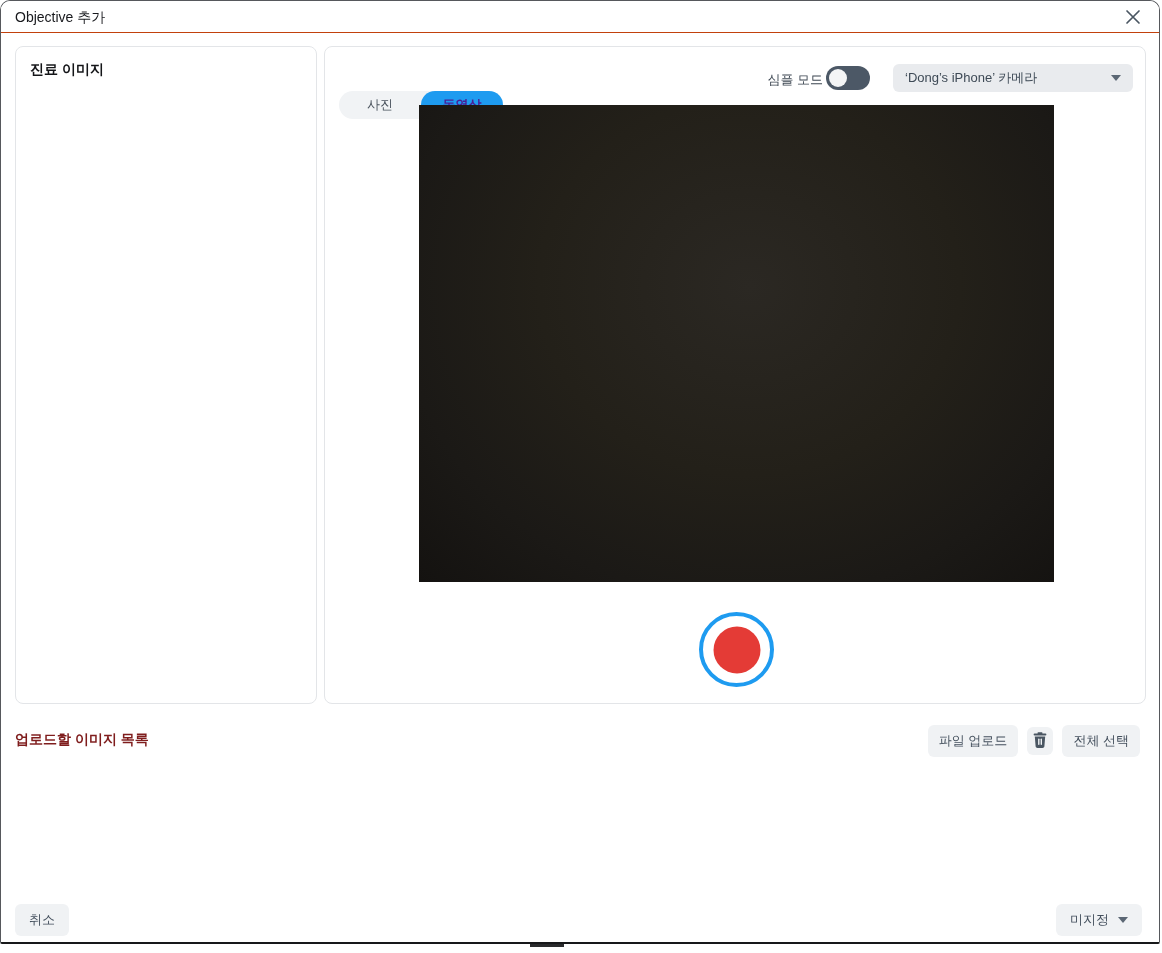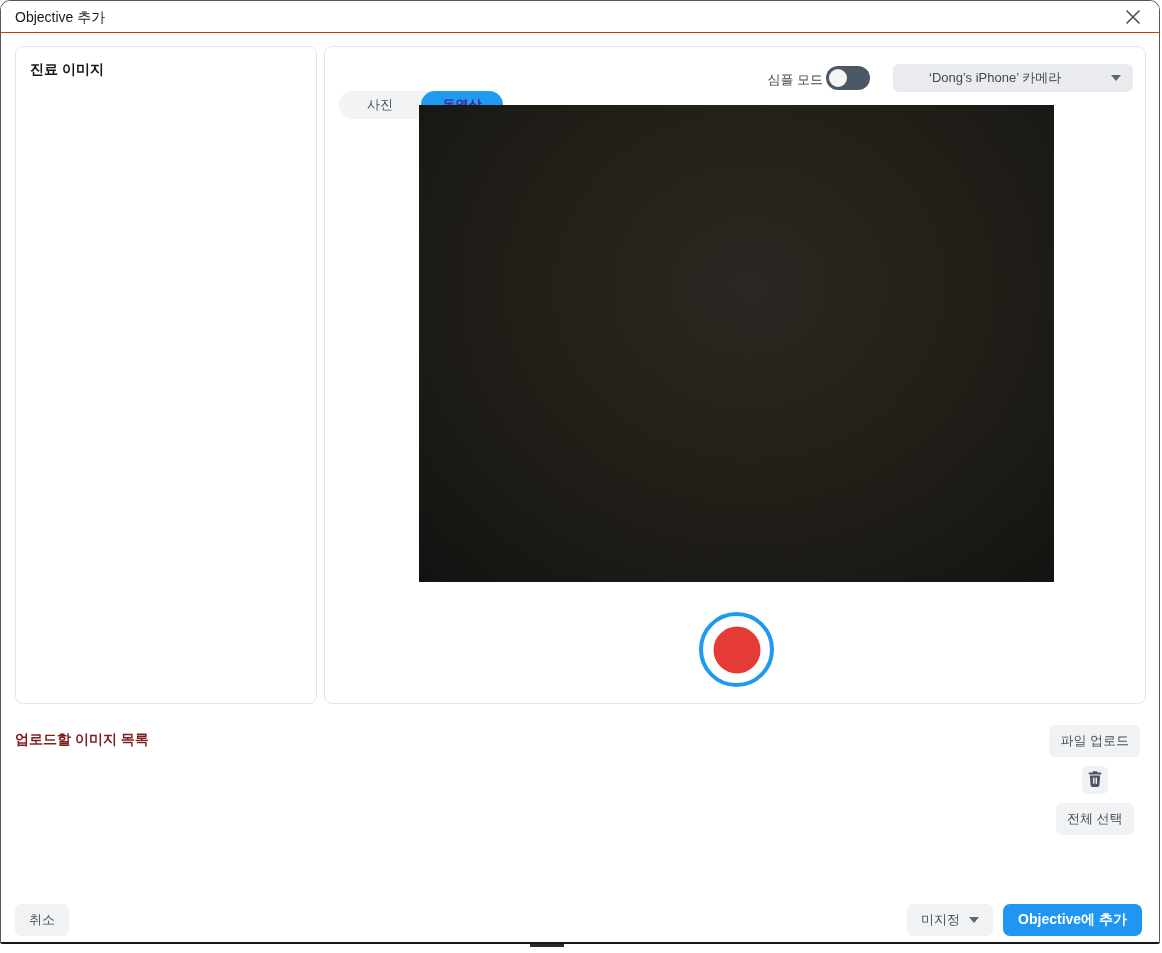--- a/index.html
+++ b/index.html
@@ -21,33 +21,33 @@
   .right-panel { left: 323px; top: 45px; width: 822px; height: 658px; }
 
   .seg-control { position: absolute; left: 14px; top: 17px; height: 28px; display: flex; background: #f1f3f5; border-radius: 14px; margin-top: 27px; }
   .seg { height: 28px; min-width: 82px; padding: 0 18px; border: none; background: transparent; border-radius: 14px; font-size: 13px; color: #4b545e; font-family: inherit; display: flex; align-items: center; justify-content: center; cursor: pointer; }
   .seg.active { background: #1e9bf0; color: #4c1d95; font-weight: bold; }
 
   .simple-mode-label { position: absolute; right: 322px; top: 24px; font-size: 13px; color: #3d4752; }
   .toggle { position: absolute; right: 275px; top: 19px; width: 44px; height: 24px; background: #4c5866; border-radius: 12px; border: none; cursor: pointer; }
   .toggle-knob { position: absolute; left: 3px; top: 3px; width: 18px; height: 18px; border-radius: 50%; background: #f4f5f6; }
 
-  .camera-select { position: absolute; right: 12px; top: 17px; width: 240px; height: 28px; background: #e9ebee; border-radius: 6px; border: none; cursor: pointer; display: flex; align-items: center; padding-left: 24px; }
+  .camera-select { position: absolute; right: 12px; top: 17px; width: 240px; height: 28px; background: #e9ebee; border-radius: 6px; border: none; cursor: pointer; display: flex; align-items: center; }
   .camera-select-value { font-size: 13px; color: #3e4a56; padding-left: 12px; white-space: nowrap; }
   .caret-down { width: 0; height: 0; border-left: 5px solid transparent; border-right: 5px solid transparent; border-top: 6px solid #5b6774; position: absolute; right: 12px; top: 11px; }
 
   .video-preview {
     position: absolute; left: 94px; top: 58px; width: 635px; height: 477px;
     background: radial-gradient(ellipse at 52% 38%, #2b2823 0%, #232019 45%, #1b1916 75%, #141210 100%);
   }
   .record-btn { position: absolute; left: 374px; top: 565px; width: 75px; height: 75px; border-radius: 50%; background: #fff; border: 4px solid #1e9bf0; cursor: pointer; padding: 0; }
   .record-dot { position: absolute; left: 50%; top: 50%; transform: translate(-50%, -50%); width: 47px; height: 47px; border-radius: 50%; background: #e43b36; }
 
   .upload-title { position: absolute; left: 14px; top: 730px; font-size: 14px; font-weight: bold; color: #7f1d1d; }
-  .upload-actions { position: absolute; right: 19px; top: 724px; display: flex; gap: 9px; align-items: center; flex-direction: column; }
+  .upload-actions { position: absolute; right: 19px; top: 724px; display: flex; gap: 9px; align-items: center; }
   .gray-btn { background: #f0f2f4; border: none; border-radius: 6px; padding: 7px 11px; font-size: 13px; color: #434f5c; font-family: inherit; cursor: pointer; display: flex; align-items: center; justify-content: center; }
   .icon-btn { width: 26px; height: 28px; padding: 0; }
 
   .footer-cancel { position: absolute; left: 14px; top: 903px; height: 32px; padding: 0 14px; }
   .footer-right { position: absolute; right: 17px; top: 903px; display: flex; gap: 10px; align-items: center; }
   .category-btn { height: 32px; padding: 0 14px; gap: 9px; }
   .category-btn .caret2 { width: 0; height: 0; border-left: 5px solid transparent; border-right: 5px solid transparent; border-top: 6px solid #5b6774; }
   .primary-btn { height: 32px; background: #1e96f2; color: #fff; font-weight: bold; font-size: 14px; border: none; border-radius: 7px; padding: 0 15px; font-family: inherit; cursor: pointer; }
 
   .bottom-notch { position: absolute; left: 530px; top: 944px; width: 34px; height: 3px; background: #2a2b2d; }
@@ -117,18 +117,17 @@
     <button class="gray-btn">전체 선택</button>
   </div>
 
   <button class="gray-btn footer-cancel">취소</button>
 
   <div class="footer-right">
     <button class="gray-btn category-btn">
       <span>미지정</span>
       <span class="caret2"></span>
     </button>
-    <button class="primary-btn">Objective에 추가</button>
   </div>
 
 </div>
 
 <div class="bottom-notch"></div>
 
 </body></html>

